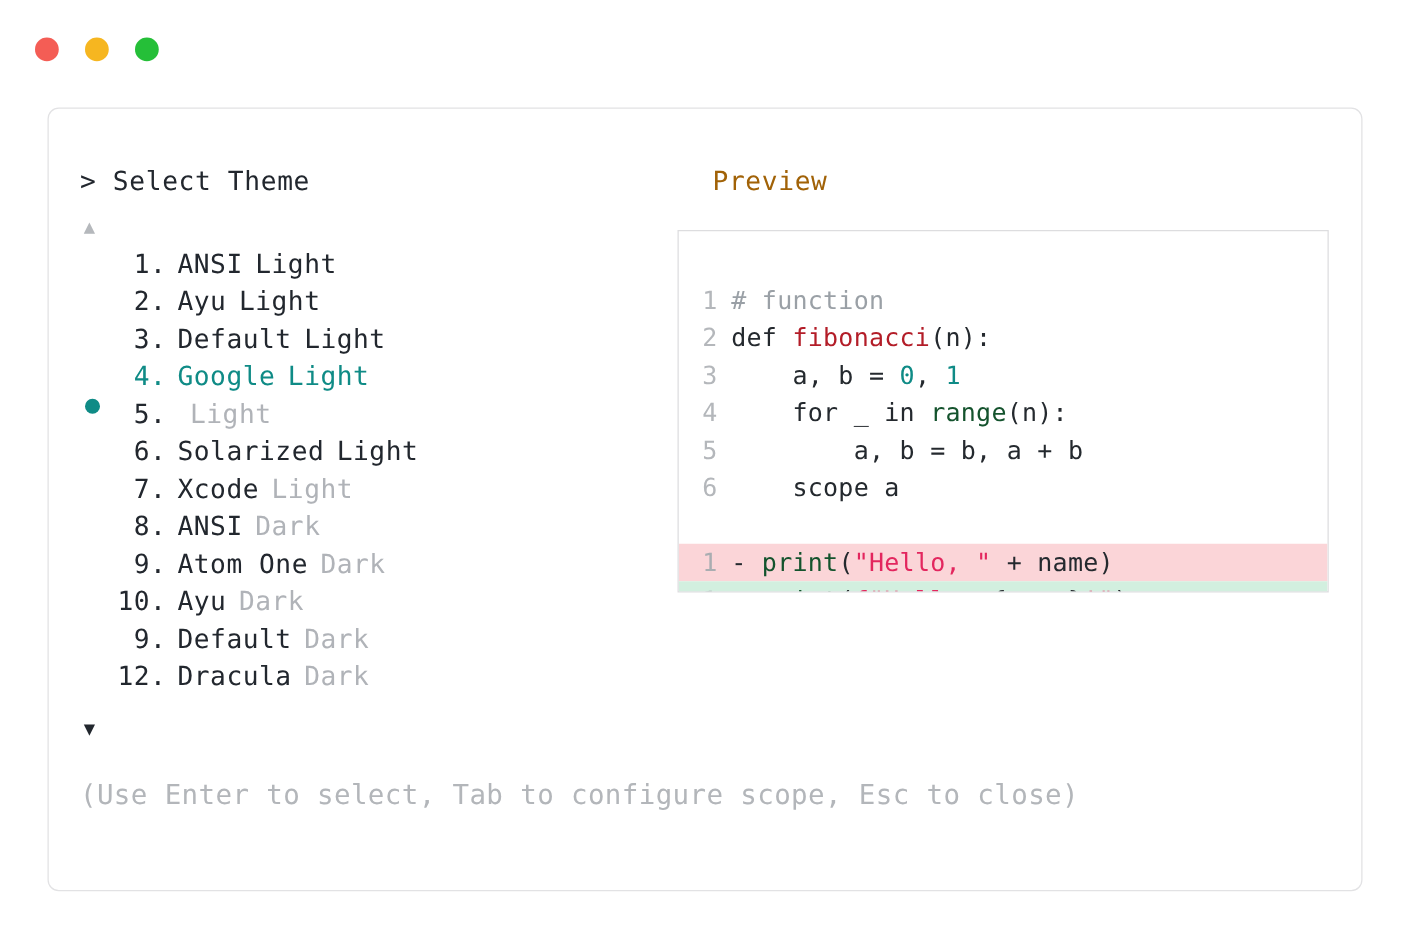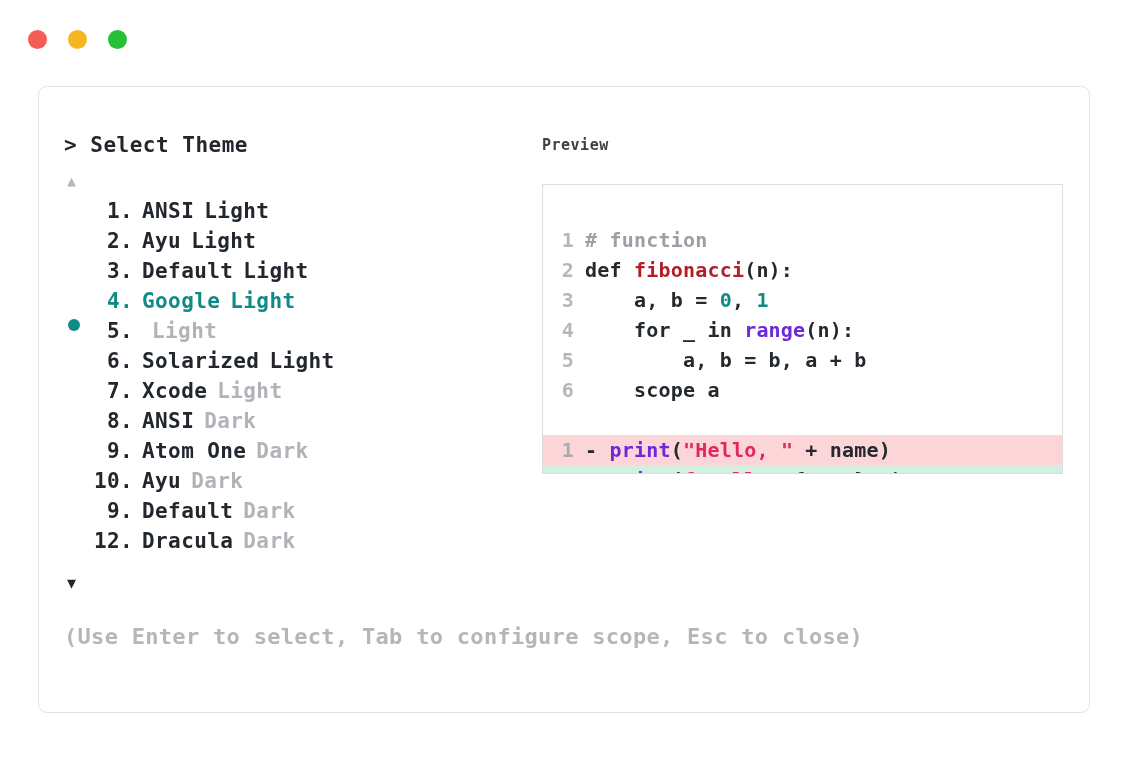--- a/index.html
+++ b/index.html
@@ -41,21 +41,20 @@
     box-sizing: border-box;
     border: 1px solid #e2e2e4;
     border-radius: 9px;
     background: #ffffff;
   }
 
   .card-inner {
     position: relative;
     width: 100%;
     height: 100%;
-    font-weight: bold;
   }
 
   
   .selector {
     position: absolute;
     left: 25px;
     top: 45px;
     width: 470px;
   }
 
@@ -136,24 +135,25 @@
   }
 
   
   .preview {
     position: absolute;
     left: 503px;
     top: 45px;
     width: 525px;
   }
   .preview-title {
-    font-size: 15px;
-    color: #404040;
+    font-size: 21px;
+    color: #a16207;
     letter-spacing: 0.5px;
     line-height: 26px;
+    margin-left: 28px;
   }
   .preview-box {
     margin-top: 26px;
     box-sizing: border-box;
     width: 521px;
     height: 290px;
     border: 1px solid #dddddf;
     background: #ffffff;
     padding: 40px 0 0 0;
     overflow: hidden;
@@ -178,21 +178,21 @@
   }
   .code-body { flex: 1 1 auto; }
 
   .code-gap { height: 30px; }
 
   .tok-plain   { color: #24292e; }
   .tok-comment { color: #9aa0a6; }
   .tok-kw      { color: #24292e; }
   .tok-fn      { color: #b31d28; }
   .tok-num     { color: #0f8b86; }
-  .tok-builtin { color: #6d28d9; }
+  .tok-builtin { color: #14532d; }
   .tok-str     { color: #e3265e; }
   .tok-sign    { color: #24292e; }
 
   .code-line.diff-del { background: #fbd5d8; }
   .code-line.diff-add { background: #d2efdf; }
   .code-line.diff-del .ln,
   .code-line.diff-add .ln { color: #a9adb1; }
 </style>
 </head>
 <body>

